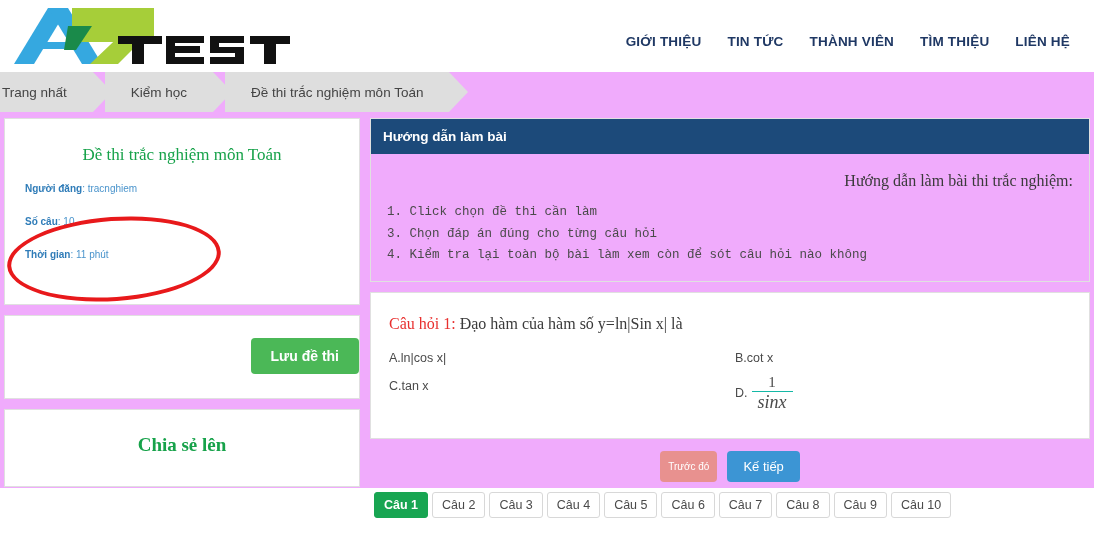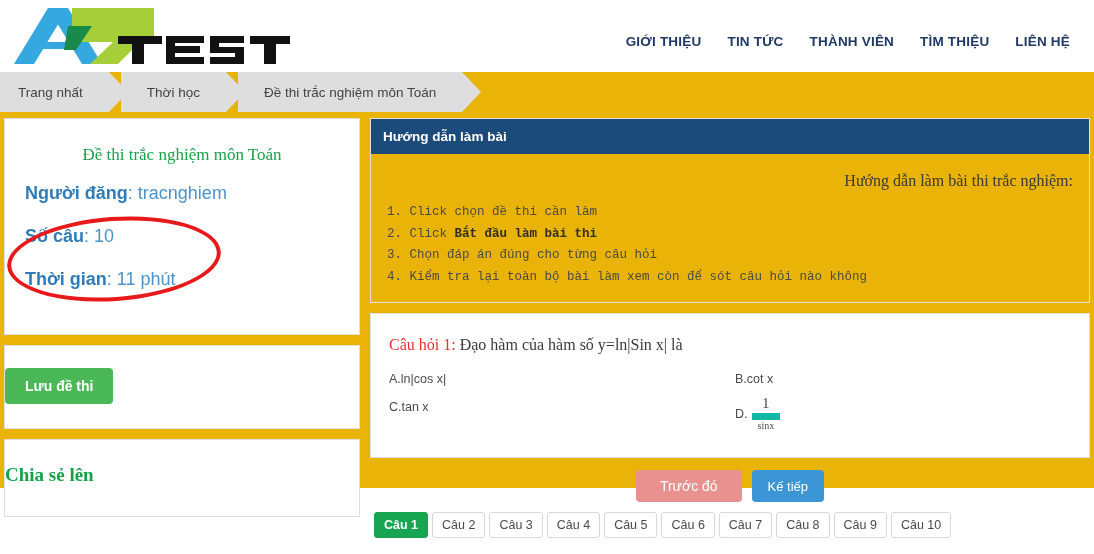--- a/index.html
+++ b/index.html
@@ -4,21 +4,21 @@
 <title>AZ Test</title>
 <style>
   * { box-sizing: border-box; }
   html, body {
     margin: 0; padding: 0;
     width: 1094px; height: 554px;
     background: #ffffff;
     font-family: "Liberation Sans", sans-serif;
     overflow: hidden;
   }
-  .page { position: relative; width: 1094px; height: 488px; background:#eab308; }
+  .page { position: relative; width: 1094px; height: 488px; background:#f0abfc; }
 
   
   .header {
     position: relative;
     height: 72px;
     background: #ffffff;
     display: flex;
     align-items: center;
     justify-content: space-between;
   }
@@ -78,21 +78,21 @@
   }
   .crumb::after {
     content: "";
     position: absolute;
     right: -19px; top: 0;
     width: 0; height: 0;
     border-top: 20px solid transparent;
     border-bottom: 20px solid transparent;
     border-left: 19px solid #dedede;
   }
-  .crumb.first { padding-left: 18px; }
+  .crumb.first { padding-left: 2px; }
   .crumb.first::before { display: none; }
 
   
   .main {
     display: flex;
     align-items: flex-start;
     padding: 0 4px;
     gap: 10px;
   }
   .col-left { width: 356px; flex: 0 0 356px; }
@@ -107,21 +107,21 @@
   
   .exam-info { padding: 20px 16px 22px 16px; position: relative; }
   .exam-title {
     font-family: "Liberation Serif", serif;
     color: #17a24a;
     font-size: 17px;
     text-align: center;
     margin: 6px 0 18px 0;
   }
   .info-row {
-    font-size: 18px;
+    font-size: 10px;
     color: #3d8fc9;
     margin: 0 0 22px 4px;
   }
   .info-row:last-child { margin-bottom: 4px; }
   .info-label { font-weight: bold; color: #2f7cb8; }
   .info-val { color: #4a94cc; }
 
   .annot-ellipse {
     position: absolute;
     left: 2px; top: 98px;
@@ -129,39 +129,39 @@
     border: 4px solid #e8191b;
     border-radius: 50%;
     transform: rotate(-4deg);
     pointer-events: none;
   }
 
   
   .actions {
     padding: 22px 0 24px 0;
     display: flex;
-    flex-direction: row;
+    flex-direction: column;
     align-items: flex-end;
     gap: 10px;
   }
   .btn {
     border: none;
     color: #fff;
     font-size: 14px;
     font-weight: bold;
     font-family: "Liberation Sans", sans-serif;
     border-radius: 4px;
     cursor: pointer;
     padding: 10px 20px;
   }
   .btn-save { background: #4bb857; }
   .btn-start { background: #3c95d4; padding: 10px 18px; }
 
   
-  .share { padding: 24px 0 30px 0; }
+  .share { padding: 24px 0 30px 0; text-align: center; }
   .share-title {
     font-family: "Liberation Serif", serif;
     font-weight: bold;
     color: #17a24a;
     font-size: 19px;
   }
 
   
   .guide { border: 1px solid #e0e0e0; margin-bottom: 10px; }
   .guide-head {
@@ -216,37 +216,38 @@
   .frac {
     display: inline-flex;
     flex-direction: column;
     align-items: center;
     margin-left: 4px;
     font-family: "Liberation Serif", serif;
     line-height: 1.05;
   }
   .frac .num { font-size: 15px; padding: 0 8px 1px 8px; }
   .frac .den {
-    font-size: 10px;
-    border-top: 7px solid #14b8a6;
+    font-size: 18px;
+    font-style: italic;
+    border-top: 1px solid #14b8a6;
     padding: 1px 6px 0 6px;
   }
 
   
   .qnav {
     display: flex;
     justify-content: center;
     gap: 10px;
     margin: 12px 0 10px 0;
   }
   .btn-prev {
     background: #e8918f;
-    padding: 8px 24px;
+    padding: 8px 8px;
     font-weight: normal;
-    font-size: 14px;
+    font-size: 10px;
   }
   .btn-next {
     background: #3c95d4;
     padding: 8px 16px;
     font-weight: normal;
     font-size: 13px;
   }
 
   
   .qtabs {
@@ -304,21 +305,21 @@
       <a class="nav-item">GIỚI THIỆU</a>
       <a class="nav-item">TIN TỨC</a>
       <a class="nav-item">THÀNH VIÊN</a>
       <a class="nav-item">TÌM THIỆU</a>
       <a class="nav-item">LIÊN HỆ</a>
     </nav>
   </div>
 
   <div class="breadcrumb">
     <div class="crumb first">Trang nhất</div>
-    <div class="crumb">Thời học</div>
+    <div class="crumb">Kiểm học</div>
     <div class="crumb">Đề thi trắc nghiệm môn Toán</div>
   </div>
 
   <div class="main">
 
     <div class="col-left">
 
       <div class="panel exam-info">
         <div class="exam-title">Đề thi trắc nghiệm môn Toán</div>
 
@@ -348,21 +349,20 @@
     </div>
 
     <div class="col-right">
 
       <div class="guide">
         <div class="guide-head">Hướng dẫn làm bài</div>
         <div class="guide-body">
           <div class="guide-heading">Hướng dẫn làm bài thi trắc nghiệm:</div>
           <ul class="guide-list">
             <li><span>1. Click chọn đề thi cần làm</span></li>
-            <li><span>2. Click </span><b>Bắt đầu làm bài thi</b></li>
             <li><span>3. Chọn đáp án đúng cho từng câu hỏi</span></li>
             <li><span>4. Kiểm tra lại toàn bộ bài làm xem còn để sót câu hỏi nào không</span></li>
           </ul>
         </div>
       </div>
 
       <div class="panel question-panel">
         <div class="q-head">
           <span class="q-label">Câu hỏi 1:</span><span> Đạo hàm của hàm số y=ln|Sin x| là</span>
         </div>

